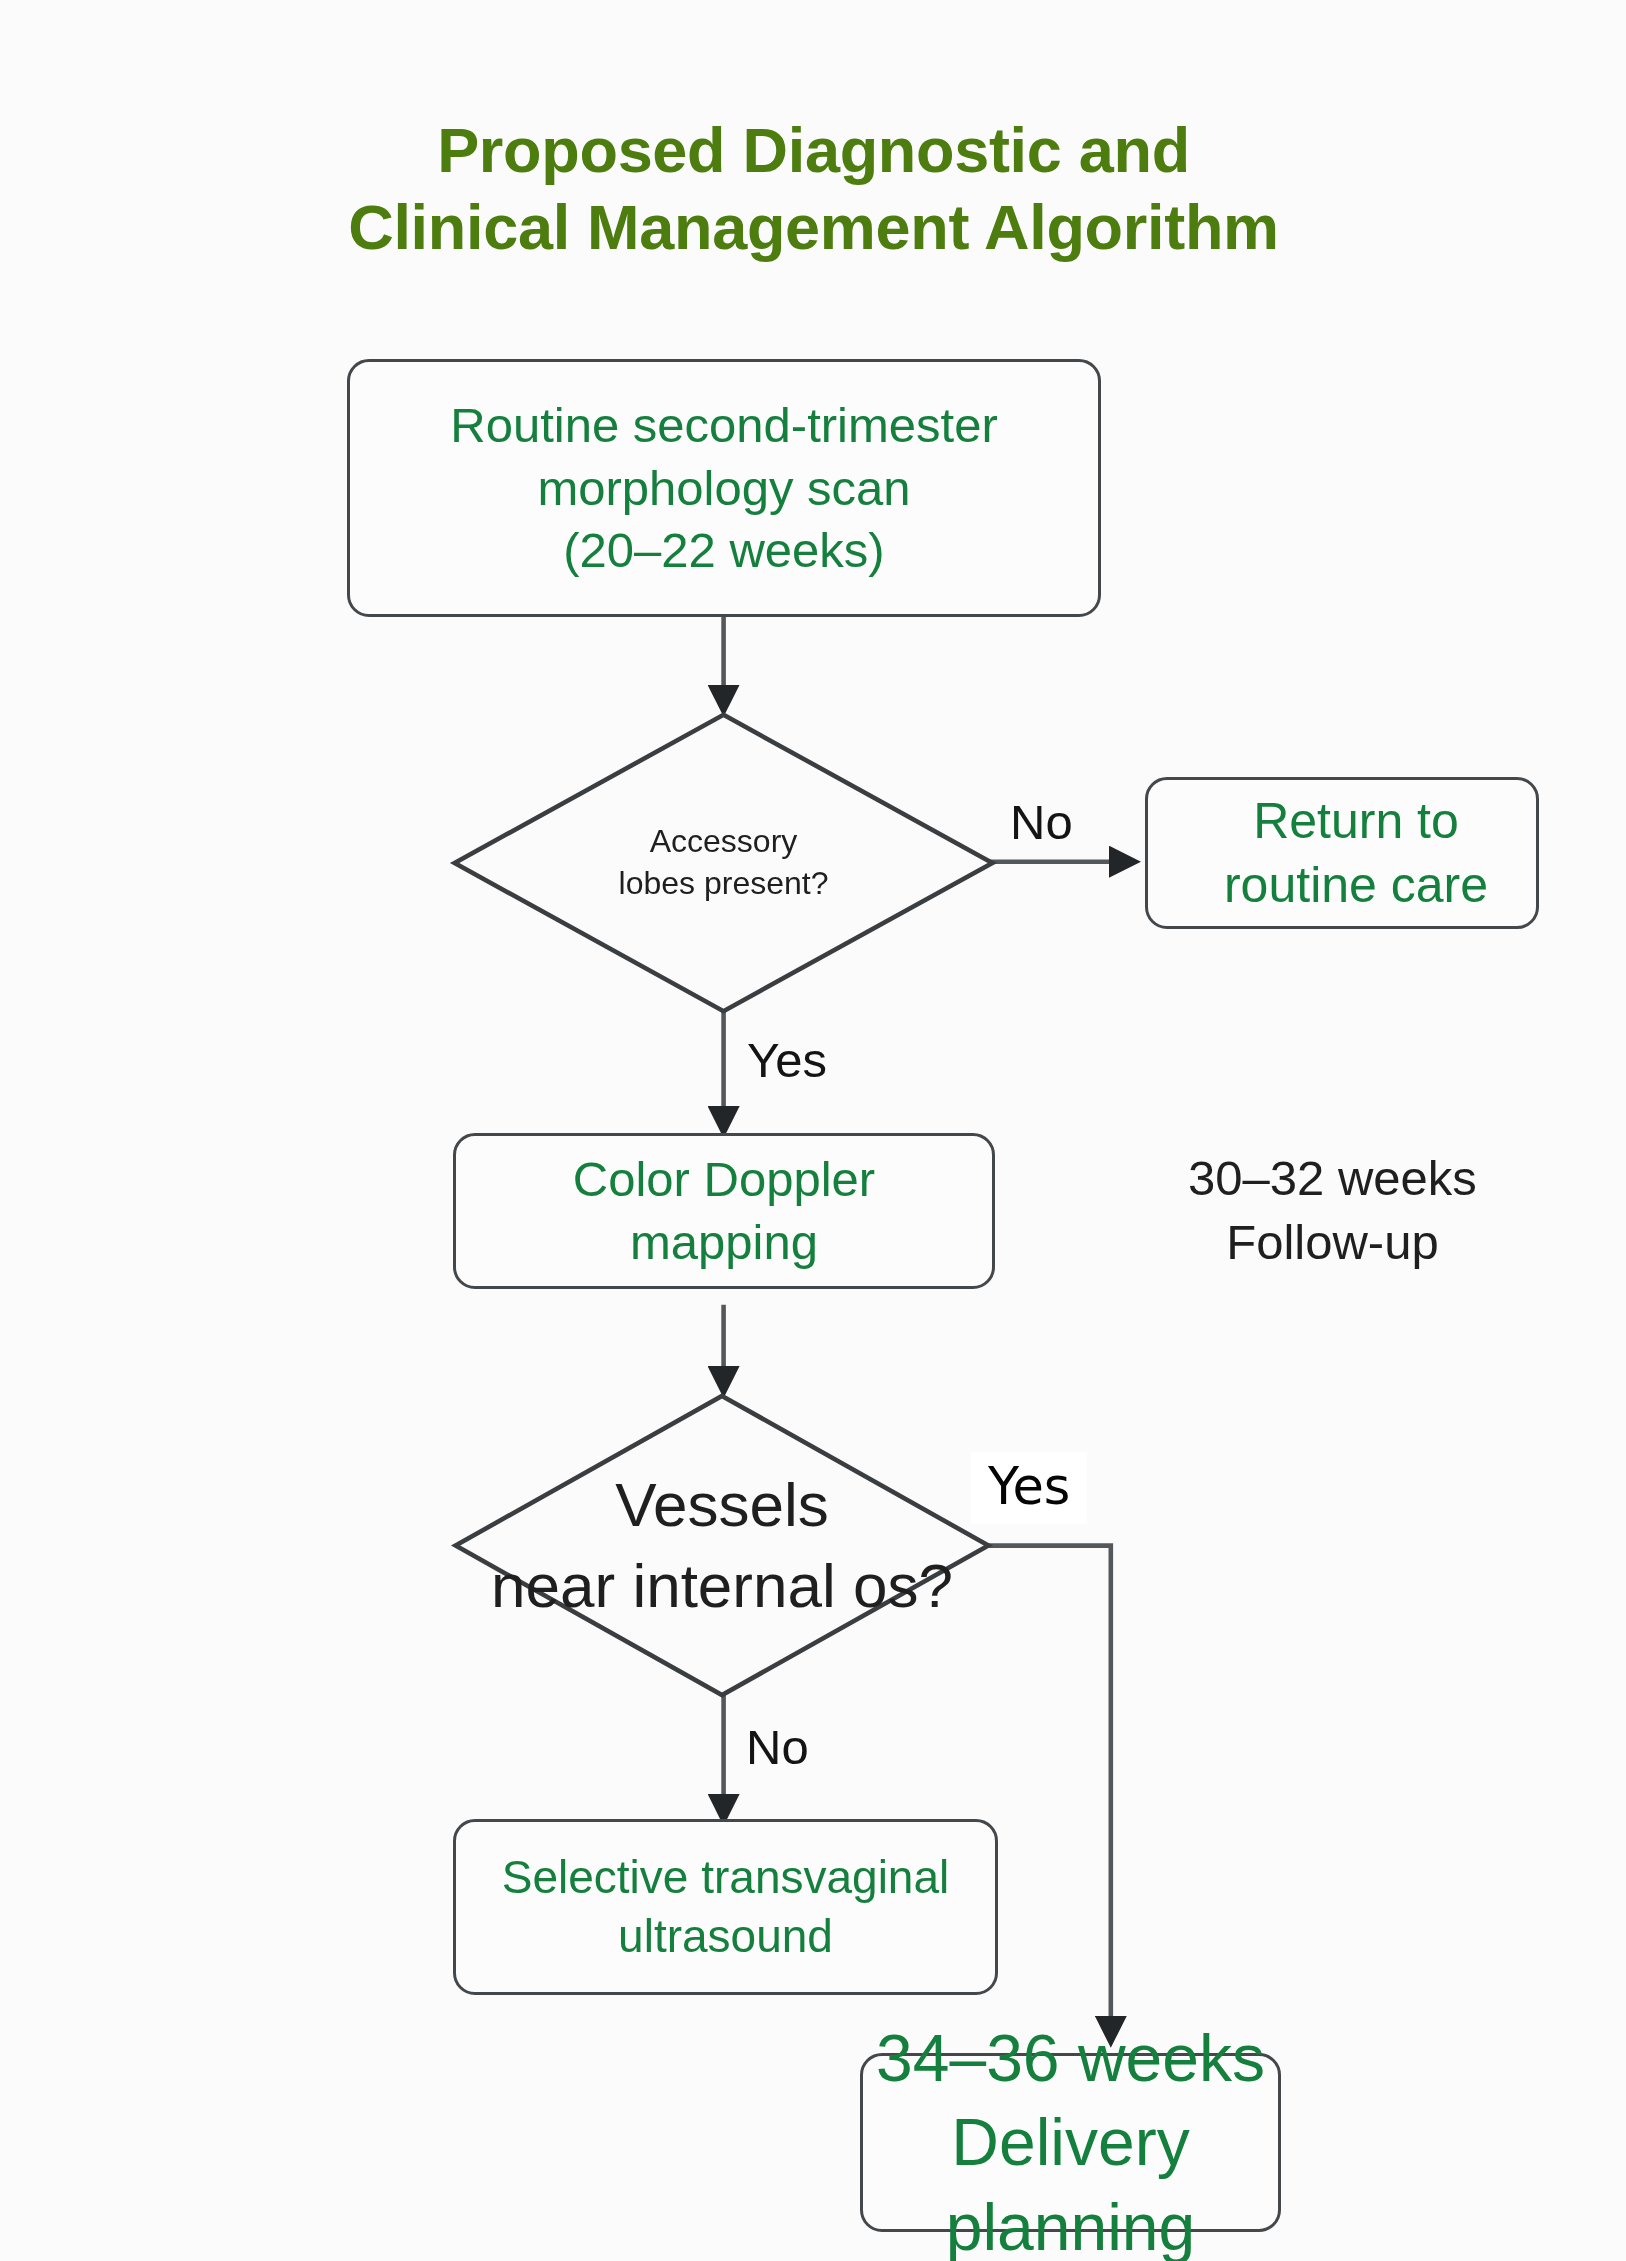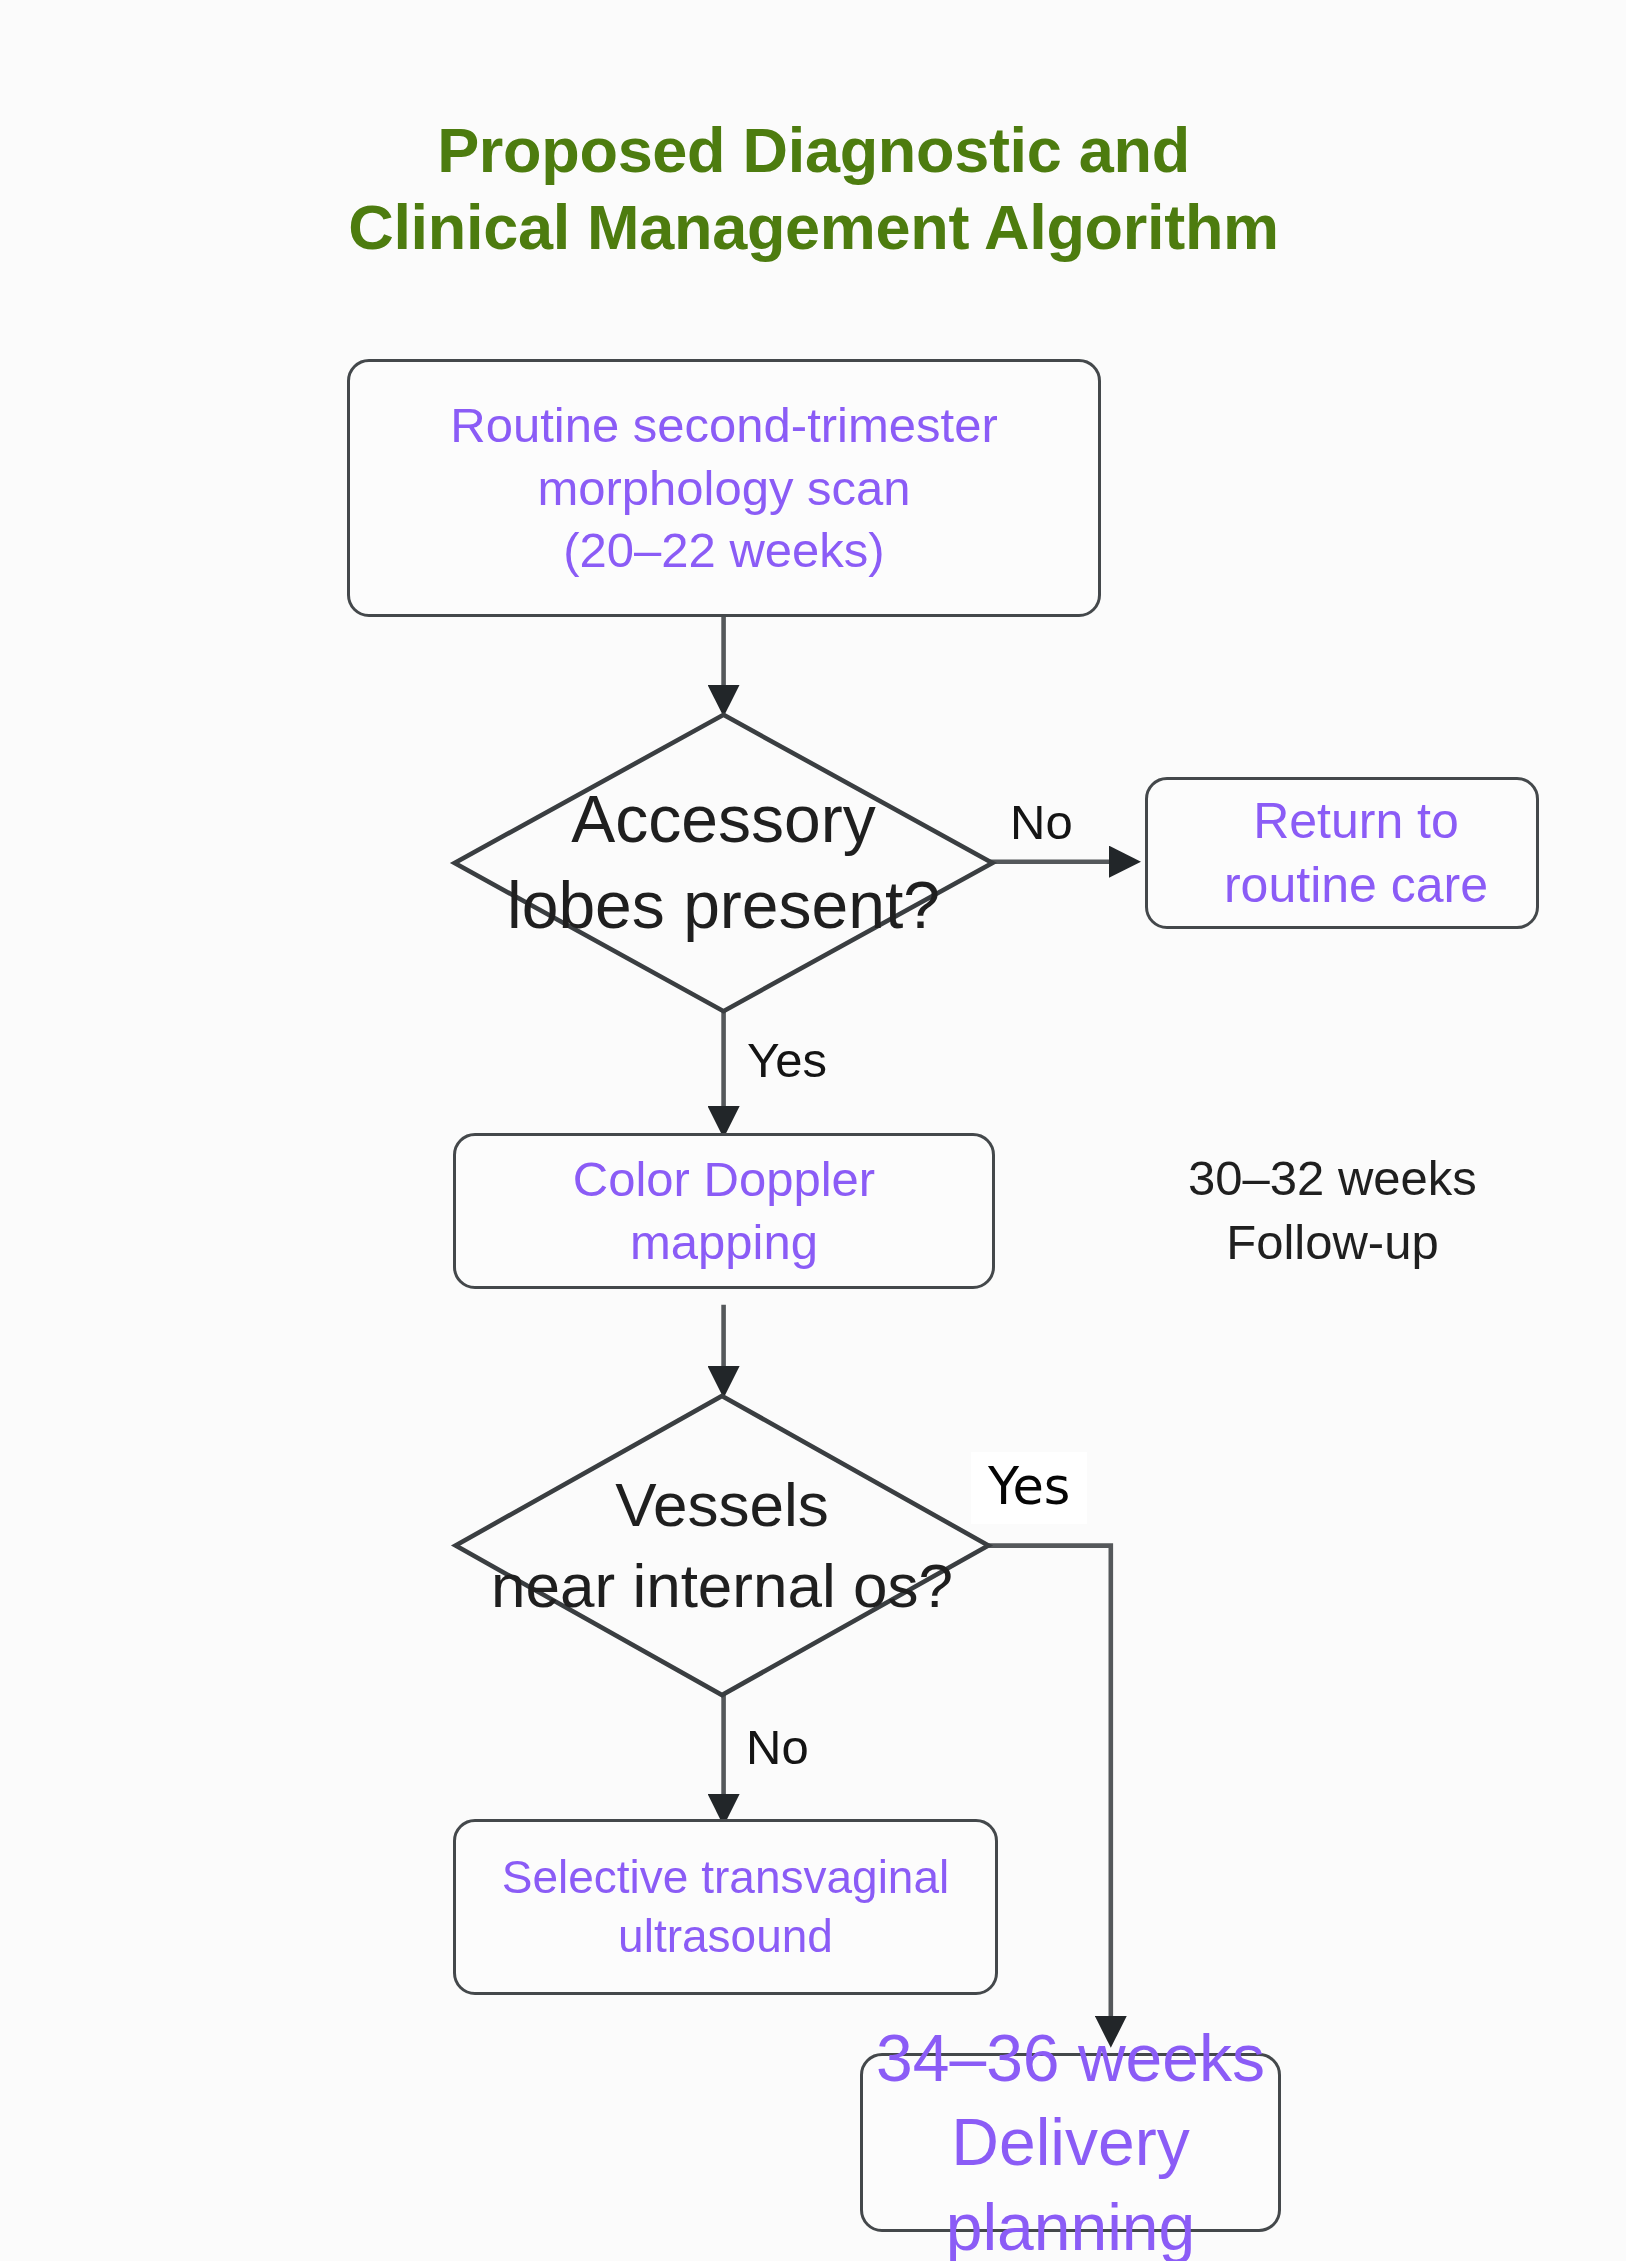--- a/index.html
+++ b/index.html
@@ -34,21 +34,21 @@
   .node {
     position: absolute;
     box-sizing: border-box;
     background: #fcfcfc;
     border: 3.3px solid #44484b;
     border-radius: 22px;
     display: flex;
     align-items: center;
     justify-content: center;
     text-align: center;
-    color: #8b5cf6;
+    color: #15803d;
     line-height: 1.28;
   }
   .node .txt { display: block; padding: 0 3.9px; }
   .node .ln { display: block; }
 
   
   .diamond-wrap {
     position: absolute;
   }
   .diamond-wrap svg {
@@ -139,21 +139,21 @@
       <span class="ln">Routine second-trimester</span>
       <span class="ln">morphology scan</span>
       <span class="ln">(20–22 weeks)</span>
     </span>
   </div>
 
   <div class="diamond-wrap" style="left:452px; top:712px; width:543px; height:302px;">
     <svg width="543" height="302" viewBox="0 0 828 460" xmlns="http://www.w3.org/2000/svg">
       <polygon points="414,4 824,230 414,456 4,230" fill="#fbfbfb" stroke="#3a3e41" stroke-width="7"></polygon>
     </svg>
-    <div class="diamond-label" style="font-size:66px;">
+    <div class="diamond-label" style="font-size:32px;">
       <span>
         <span class="ln">Accessory</span>
         <span class="ln">lobes present?</span>
       </span>
     </div>
   </div>
 
   <div class="node" style="left:1145px; top:777px; width:394px; height:152px; font-size:50px;padding-left:28px;">
     <span class="txt">
       <span class="ln">Return to</span>

